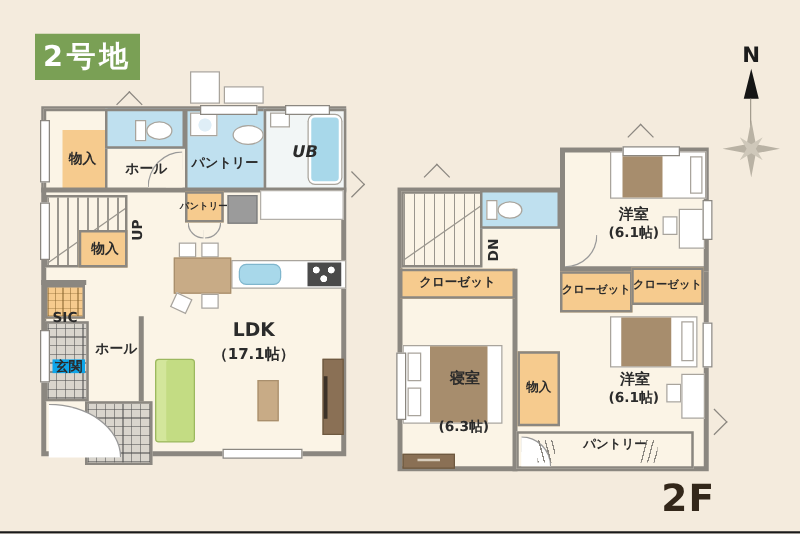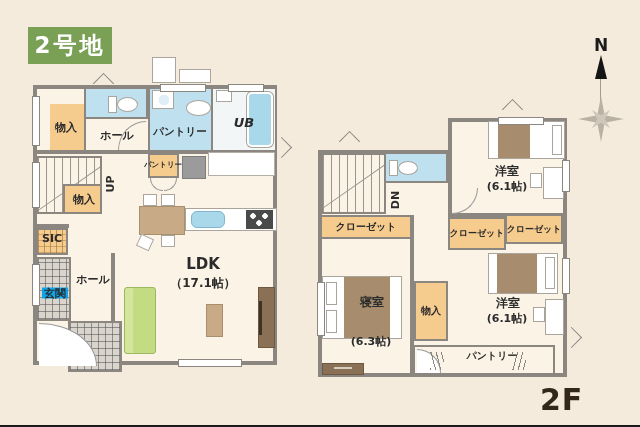--- a/index.html
+++ b/index.html
@@ -113,21 +113,21 @@
   <div class="chev" style="left:96px;top:76px;transform:rotate(-45deg);"></div>
   <div class="chev" style="left:274px;top:140px;transform:rotate(45deg);"></div>
 
   <span class="lbl" style="left:66px;top:127px;font-size:11px;">物入</span>
   <span class="lbl" style="left:117px;top:135px;font-size:11px;">ホール</span>
   <span class="lbl" style="left:180px;top:131px;font-size:10.5px;">パントリー</span>
   <span class="lbl" style="left:244px;top:122px;font-size:13px;font-style:italic;">UB</span>
   <span class="lbl" style="left:163px;top:165px;font-size:7.5px;">パントリー</span>
   <span class="lbl rot" style="left:110px;top:184px;font-size:11px;">UP</span>
   <span class="lbl" style="left:84px;top:199px;font-size:11px;">物入</span>
-  <span class="lbl" style="left:52px;top:238px;font-size:11px;text-align:right;">SIC</span>
+  <span class="lbl" style="left:52px;top:254px;font-size:11px;text-align:right;">SIC</span>
   <span class="lbl chip" style="left:55px;top:293px;font-size:11px;">玄関</span>
   <span class="lbl" style="left:93px;top:279px;font-size:11px;">ホール</span>
   <span class="lbl" style="left:203px;top:264px;font-size:15px;font-weight:700;">LDK</span>
   <span class="lbl" style="left:203px;top:283px;font-size:12px;">（17.1帖）</span>
 
   <div class="outer" style="left:318px;top:150px;width:249px;height:227px;"></div>
   <div class="outer" style="left:448px;top:118px;width:119px;height:99px;"></div>
 
   <div class="stairs" style="left:321px;top:153px;width:65px;height:61px;">
     <div class="diag"></div>
@@ -182,16 +182,16 @@
   <span class="lbl" style="left:477px;top:233px;font-size:9px;">クローゼット</span>
   <span class="lbl" style="left:534px;top:229px;font-size:9px;">クローゼット</span>
   <span class="lbl" style="left:507px;top:171px;font-size:12px;">洋室</span>
   <span class="lbl" style="left:507px;top:186px;font-size:11px;">(6.1帖)</span>
   <span class="lbl" style="left:372px;top:302px;font-size:12px;">寝室</span>
   <span class="lbl" style="left:371px;top:317px;font-size:11px;margin-top:24px;">(6.3帖)</span>
   <span class="lbl" style="left:431px;top:311px;font-size:10px;">物入</span>
   <span class="lbl" style="left:508px;top:303px;font-size:12px;">洋室</span>
   <span class="lbl" style="left:507px;top:318px;font-size:11px;">(6.1帖)</span>
   <span class="lbl" style="left:492px;top:356px;font-size:10px;">パントリー</span>
-  <div class="floorlabel" style="left:540px;top:382px;">2F</div>
+  <div class="floorlabel" style="left:529px;top:382px;">2F</div>
 
   <div class="abs" style="left:0;top:425px;width:640px;height:2px;background:#1a1a1a;"></div>
 </div>
 
 </body></html>

